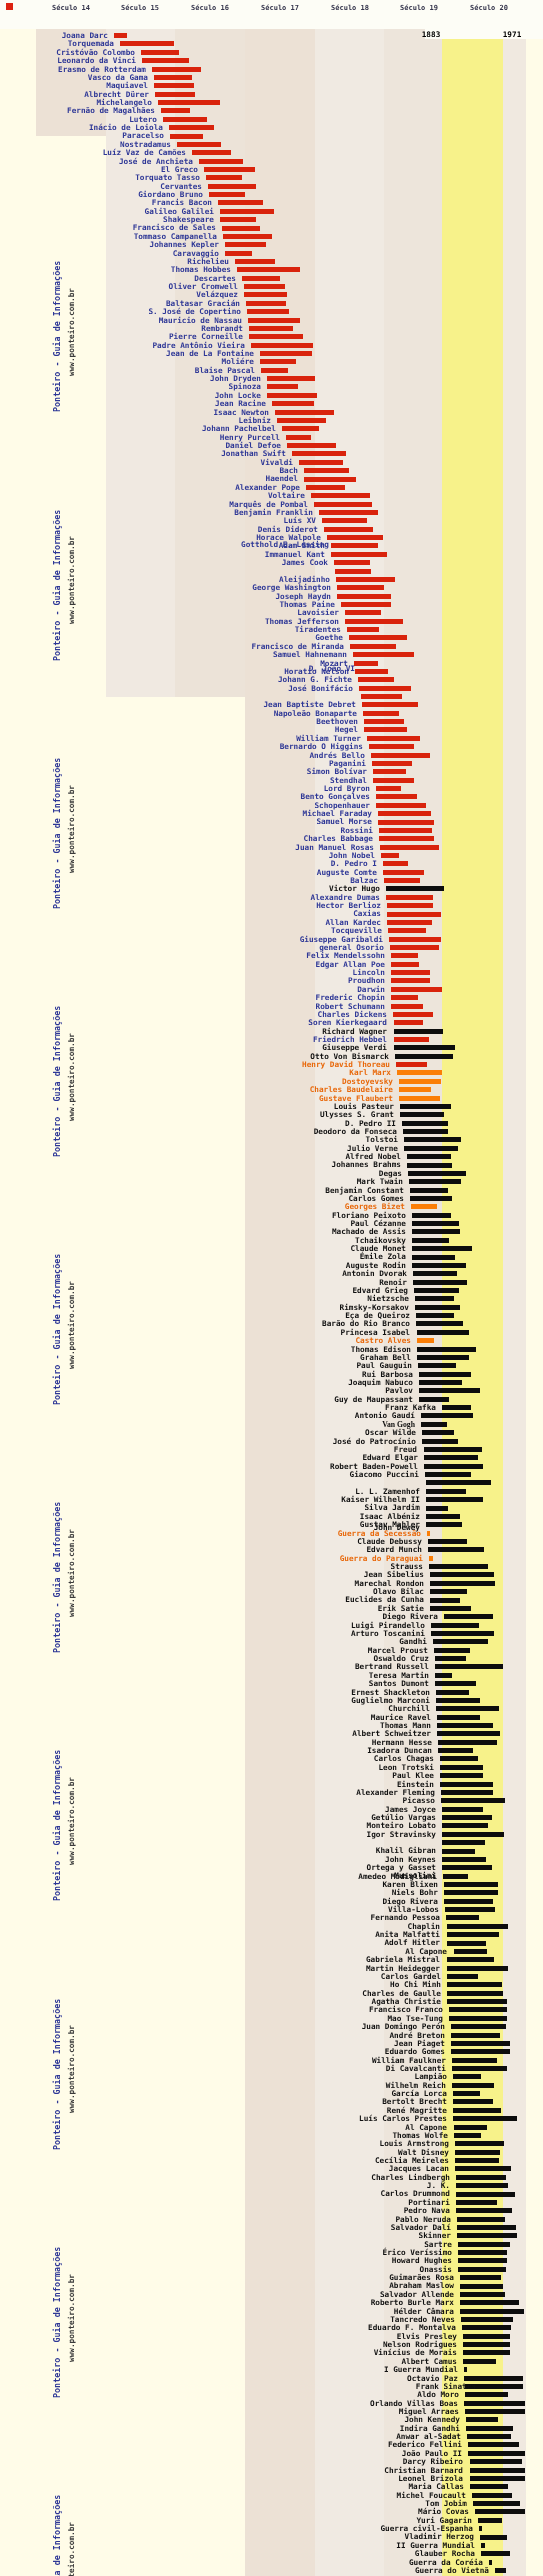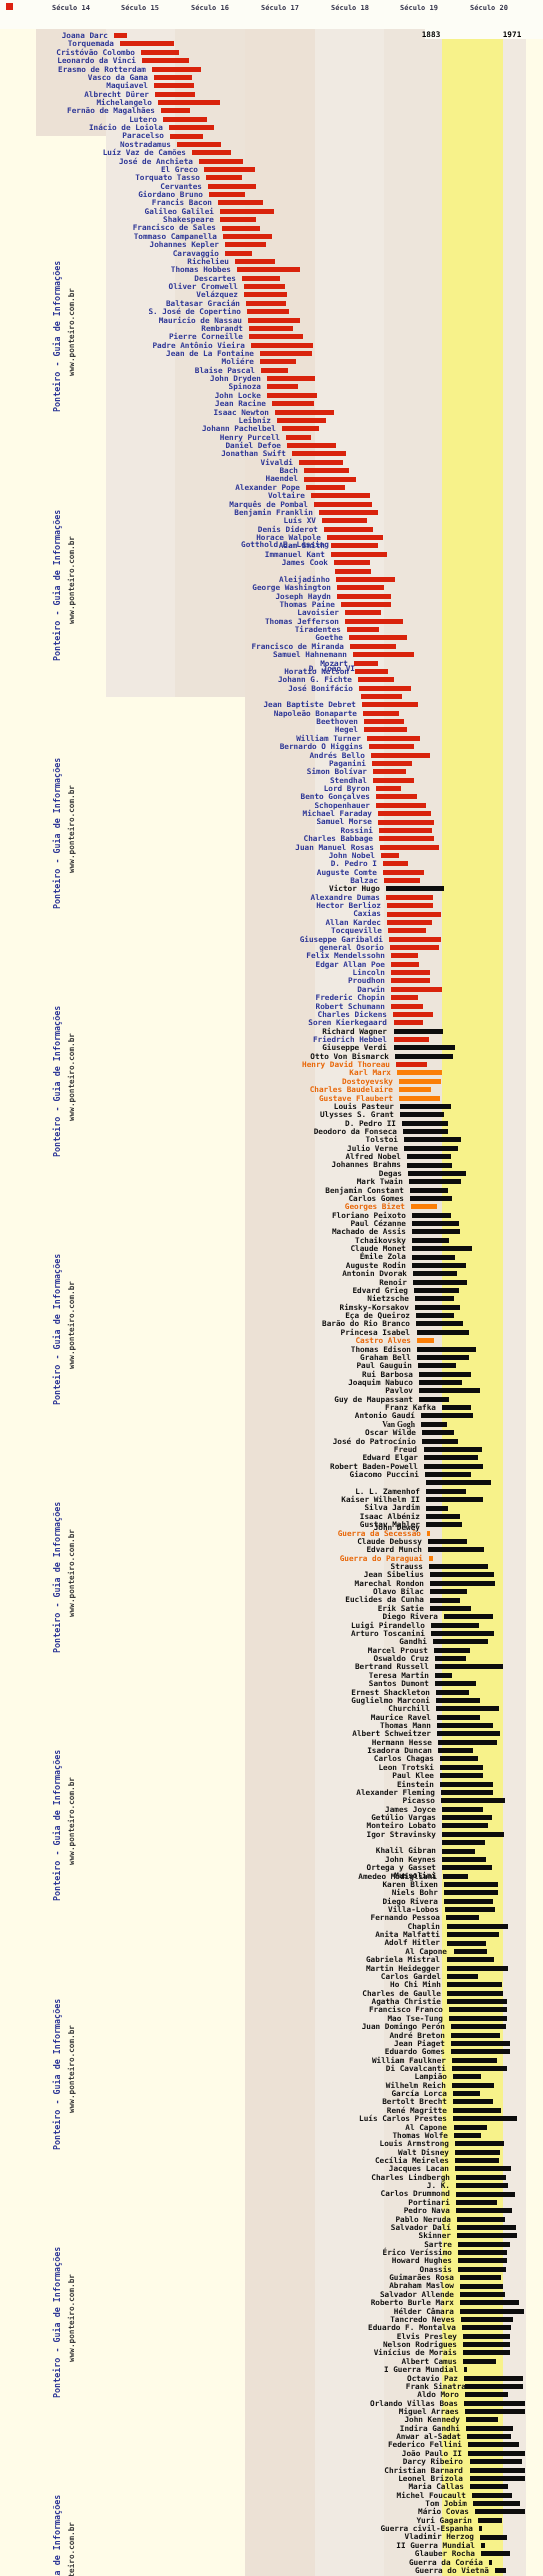--- a/index.html
+++ b/index.html
@@ -610,21 +610,21 @@
       <span class="row-label c-black" style="right: 87px; top: 2341px;">Nelson Rodrigues</span>
       <div class="bar b-black" style="left: 463px; top: 2350px; width: 47px;"></div>
       <span class="row-label c-black" style="right: 87px; top: 2349px;">Vinícius de Morais</span>
       <div class="bar b-black" style="left: 463px; top: 2359px; width: 33px;"></div>
       <span class="row-label c-black" style="right: 87px; top: 2358px;">Albert Camus</span>
       <div class="bar b-black" style="left: 464px; top: 2367px; width: 2.8px;"></div>
       <span class="row-label c-black" style="right: 86px; top: 2366px;">I Guerra Mundial</span>
       <div class="bar b-black" style="left: 464px; top: 2376px; width: 59px;"></div>
       <span class="row-label c-black" style="right: 86px; top: 2375px;">Octavio Paz</span>
       <div class="bar b-black" style="left: 465px; top: 2384px; width: 58px;"></div>
-      <span class="row-label c-black" style="right: 78px; top: 2383px; padding-left: 30px;">Frank Sinatra</span>
+      <span class="row-label c-black" style="right: 68px; top: 2383px; padding-left: 30px;">Frank Sinatra</span>
       <div class="bar b-black" style="left: 465px; top: 2392px; width: 43px;"></div>
       <span class="row-label c-black" style="right: 85px; top: 2391px;">Aldo Moro</span>
       <div class="bar b-black" style="left: 464px; top: 2401px; width: 61px;"></div>
       <span class="row-label c-black" style="right: 86px; top: 2400px;">Orlando Villas Boas</span>
       <div class="bar b-black" style="left: 465px; top: 2409px; width: 60px;"></div>
       <span class="row-label c-black" style="right: 85px; top: 2408px;">Miguel Arraes</span>
       <div class="bar b-black" style="left: 466px; top: 2417px; width: 32px;"></div>
       <span class="row-label c-black" style="right: 84px; top: 2416px;">John Kennedy</span>
       <div class="bar b-black" style="left: 466px; top: 2426px; width: 47px;"></div>
       <span class="row-label c-black" style="right: 84px; top: 2425px;">Indira Gandhi</span>

